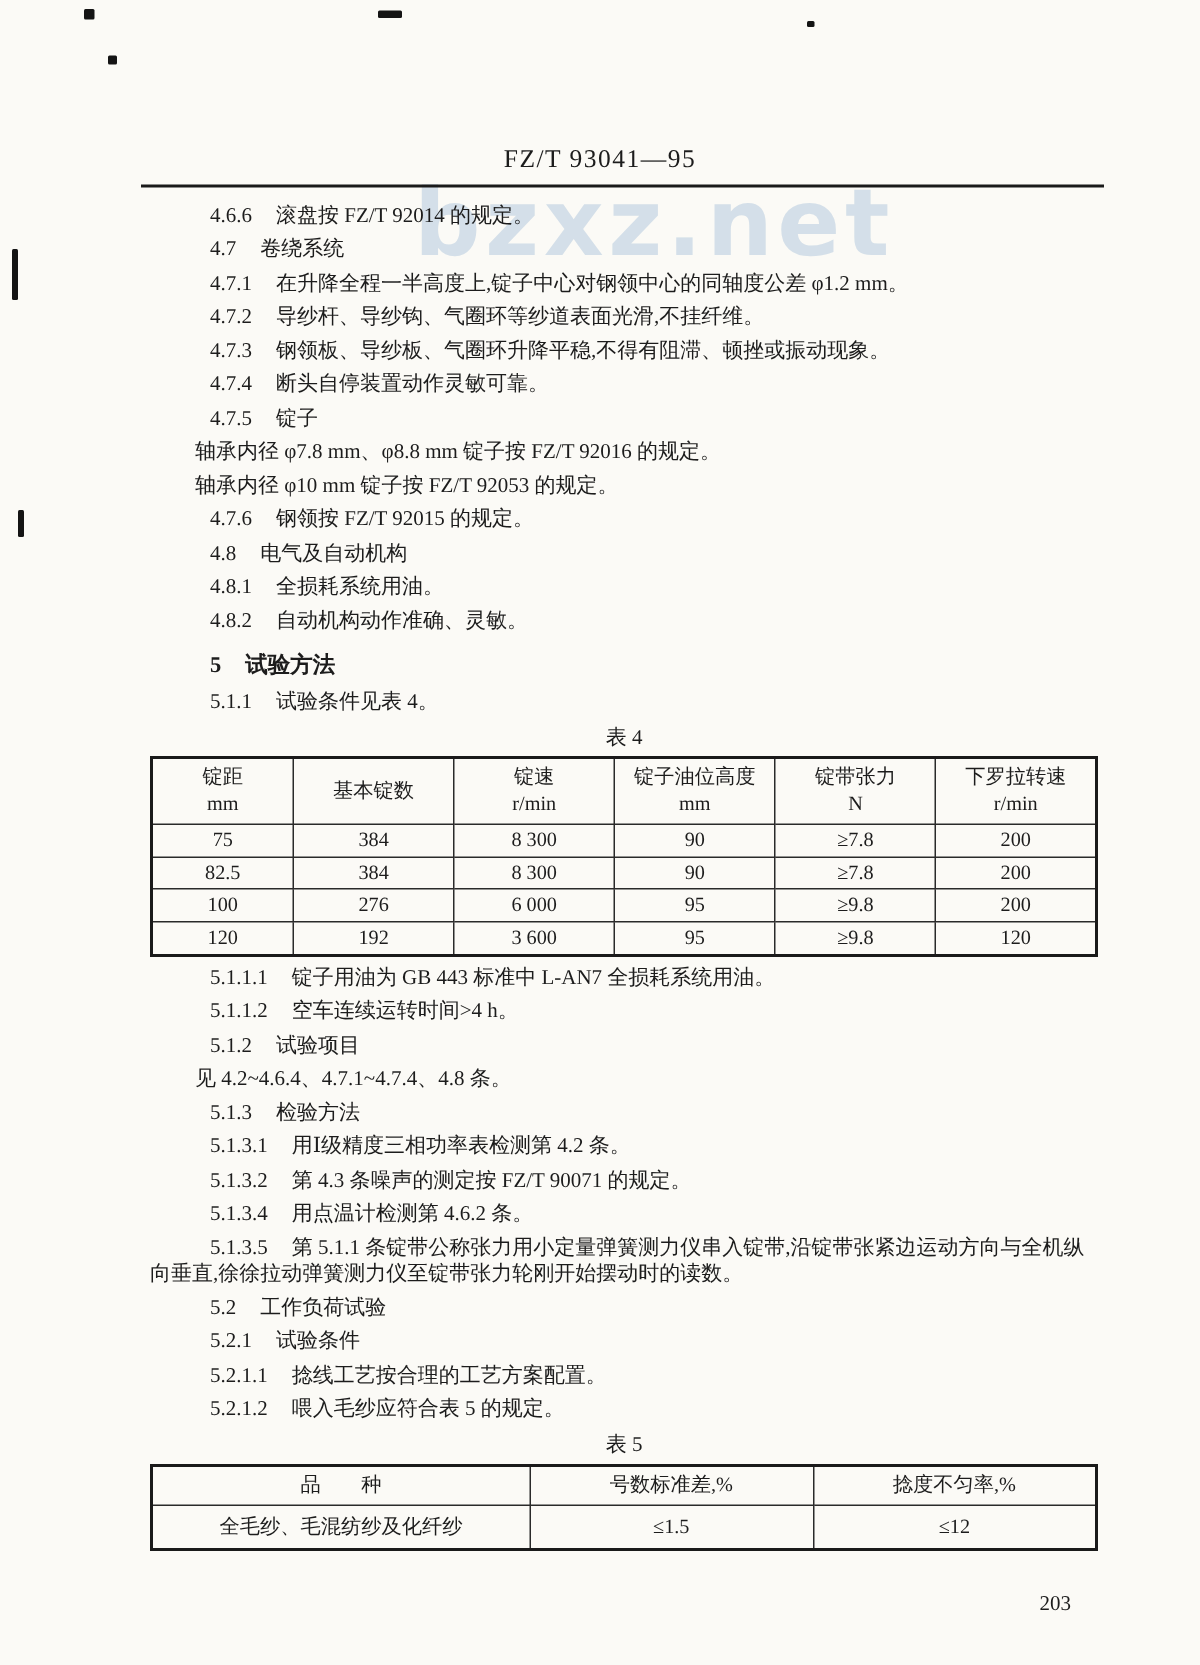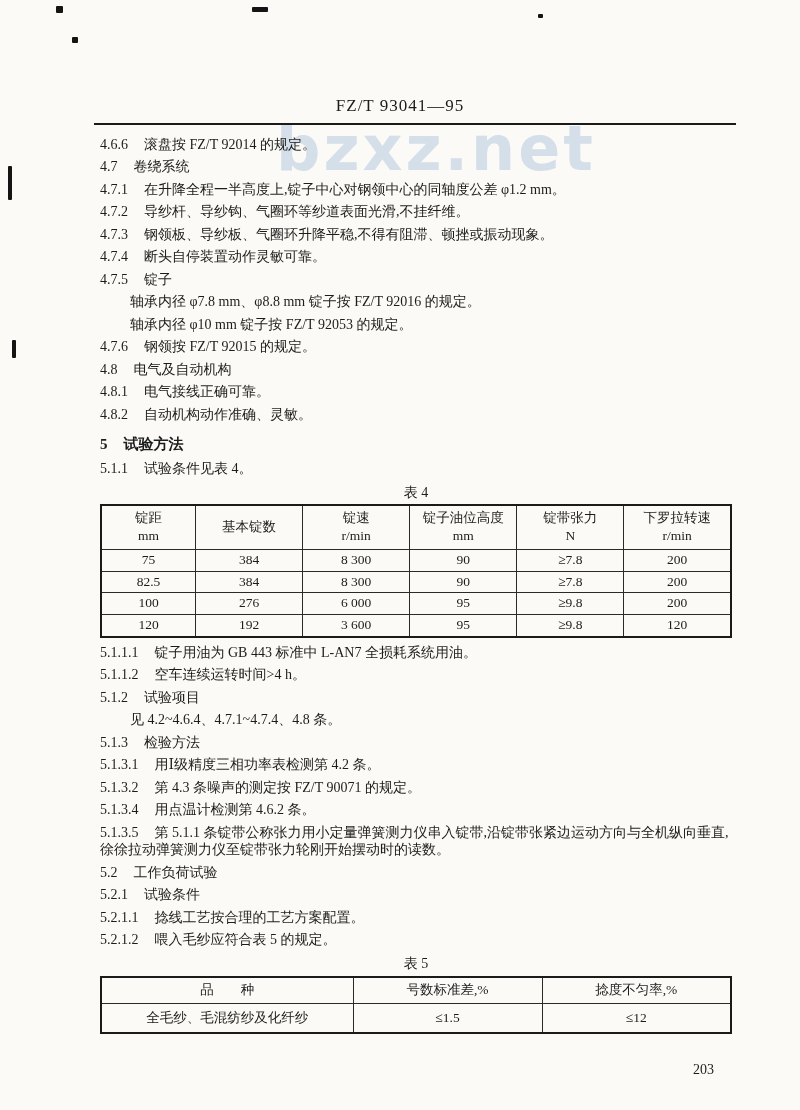--- a/index.html
+++ b/index.html
@@ -54,21 +54,21 @@
   }
   .content {
     position: absolute;
     top: 133px; left: 100px;
     width: 632px;
     font-size: 14px;
     line-height: 1.25;
     z-index: 1;
   }
   .line { margin: 0; padding: 2.5px 0; }
-  .num  { display: inline-block; margin-right: 16px; white-space: nowrap; }
+  .num  { display: inline-block; margin-right: 16px; white-space: nowrap; margin-left: 40px; }
   .indent { padding-left: 30px; }
   .heading { font-weight: bold; font-size: 15px; padding-top: 9px; padding-bottom: 4px; }
   .caption { margin: 4px 0 3px; text-align: center; font-size: 14px; }
   .tbl {
     width: 100%;
     border-collapse: collapse;
     table-layout: fixed;
     border: 2px solid #1a1a1a;
     margin: 0 0 3px 0;
   }
@@ -129,21 +129,21 @@
         <p class="line"><span class="num">4.7.5</span><span class="txt">锭子</span></p>
 
         <p class="line indent"><span class="txt">轴承内径 φ7.8 mm、φ8.8 mm 锭子按 FZ/T 92016 的规定。</span></p>
 
         <p class="line indent"><span class="txt">轴承内径 φ10 mm 锭子按 FZ/T 92053 的规定。</span></p>
 
         <p class="line"><span class="num">4.7.6</span><span class="txt">钢领按 FZ/T 92015 的规定。</span></p>
 
         <p class="line"><span class="num">4.8</span><span class="txt">电气及自动机构</span></p>
 
-        <p class="line"><span class="num">4.8.1</span><span class="txt">电气接线正确可靠。</span></p>
+        <p class="line"><span class="num">4.8.1</span><span class="txt">全损耗系统用油。</span></p>
 
         <p class="line"><span class="num">4.8.2</span><span class="txt">自动机构动作准确、灵敏。</span></p>
 
         <p class="line heading"><span class="num">5</span><span class="txt">试验方法</span></p>
 
 
         <p class="line"><span class="num">5.1.1</span><span class="txt">试验条件见表 4。</span></p>
       </div>
 
     <p class="caption">表 4</p>

